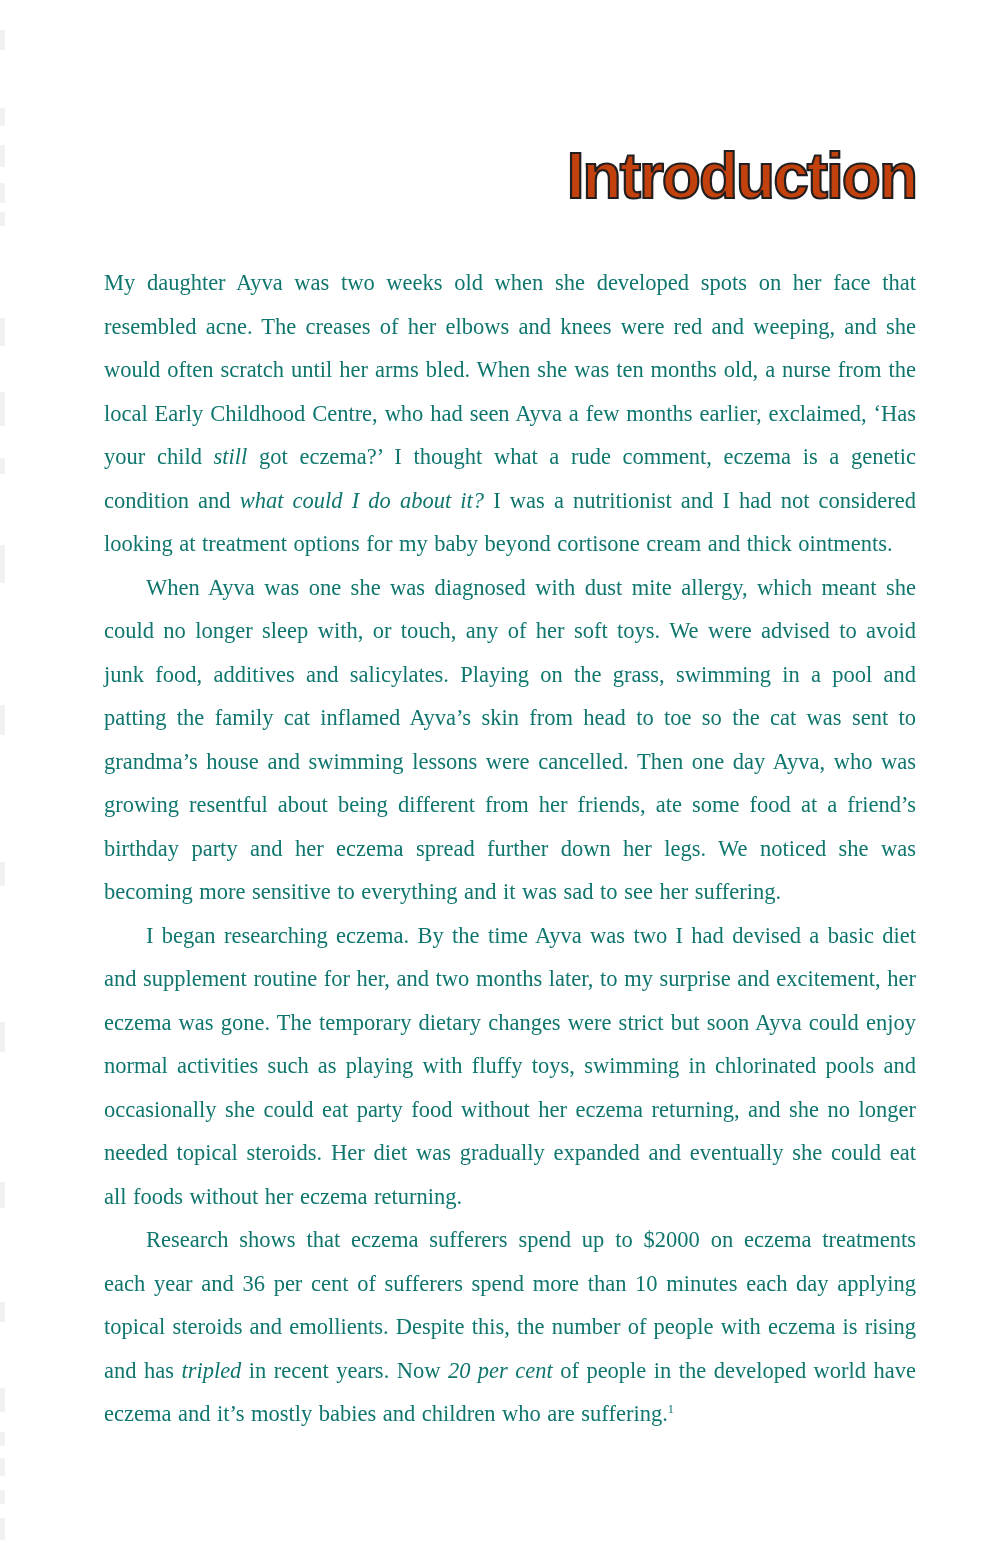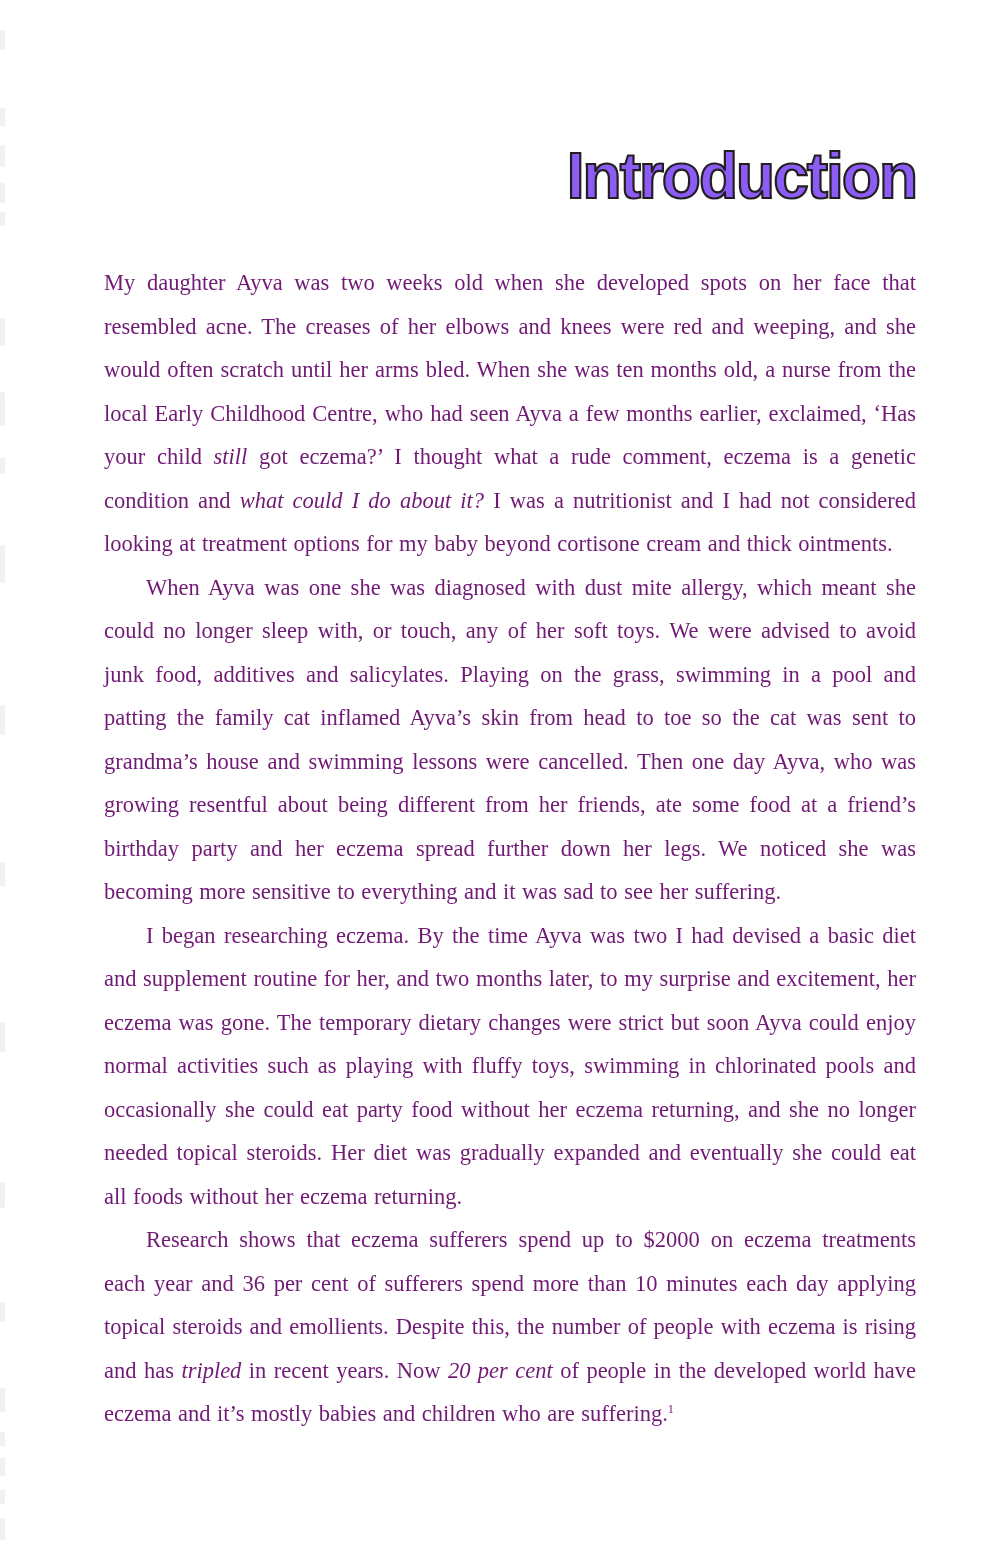--- a/index.html
+++ b/index.html
@@ -27,37 +27,37 @@
     position: absolute;
     top: 98px;
     right: 84px;
     left: 104px;
     text-align: right;
     font-family: "Liberation Sans", sans-serif;
     font-weight: 700;
     font-size: 64px;
     line-height: 1.1;
     letter-spacing: -2px;
-    color: #8b5cf6;
+    color: #c2410c;
     -webkit-text-stroke: 2.2px #231f20;
   }
   .body-text {
     position: absolute;
     top: 261px;
     left: 104px;
     width: 812px;
   }
   .para {
     margin: 0;
     font-size: 22.5px;
     line-height: 43.5px;
     text-align: justify;
     text-justify: inter-word;
     word-spacing: 0.04em;
-    color: #701a75;
+    color: #0f766e;
   }
   .para.indent {
     text-indent: 42px;
   }
   .para em {
     font-style: italic;
   }
   .para sup {
     font-size: 0.55em;
     line-height: 0;

